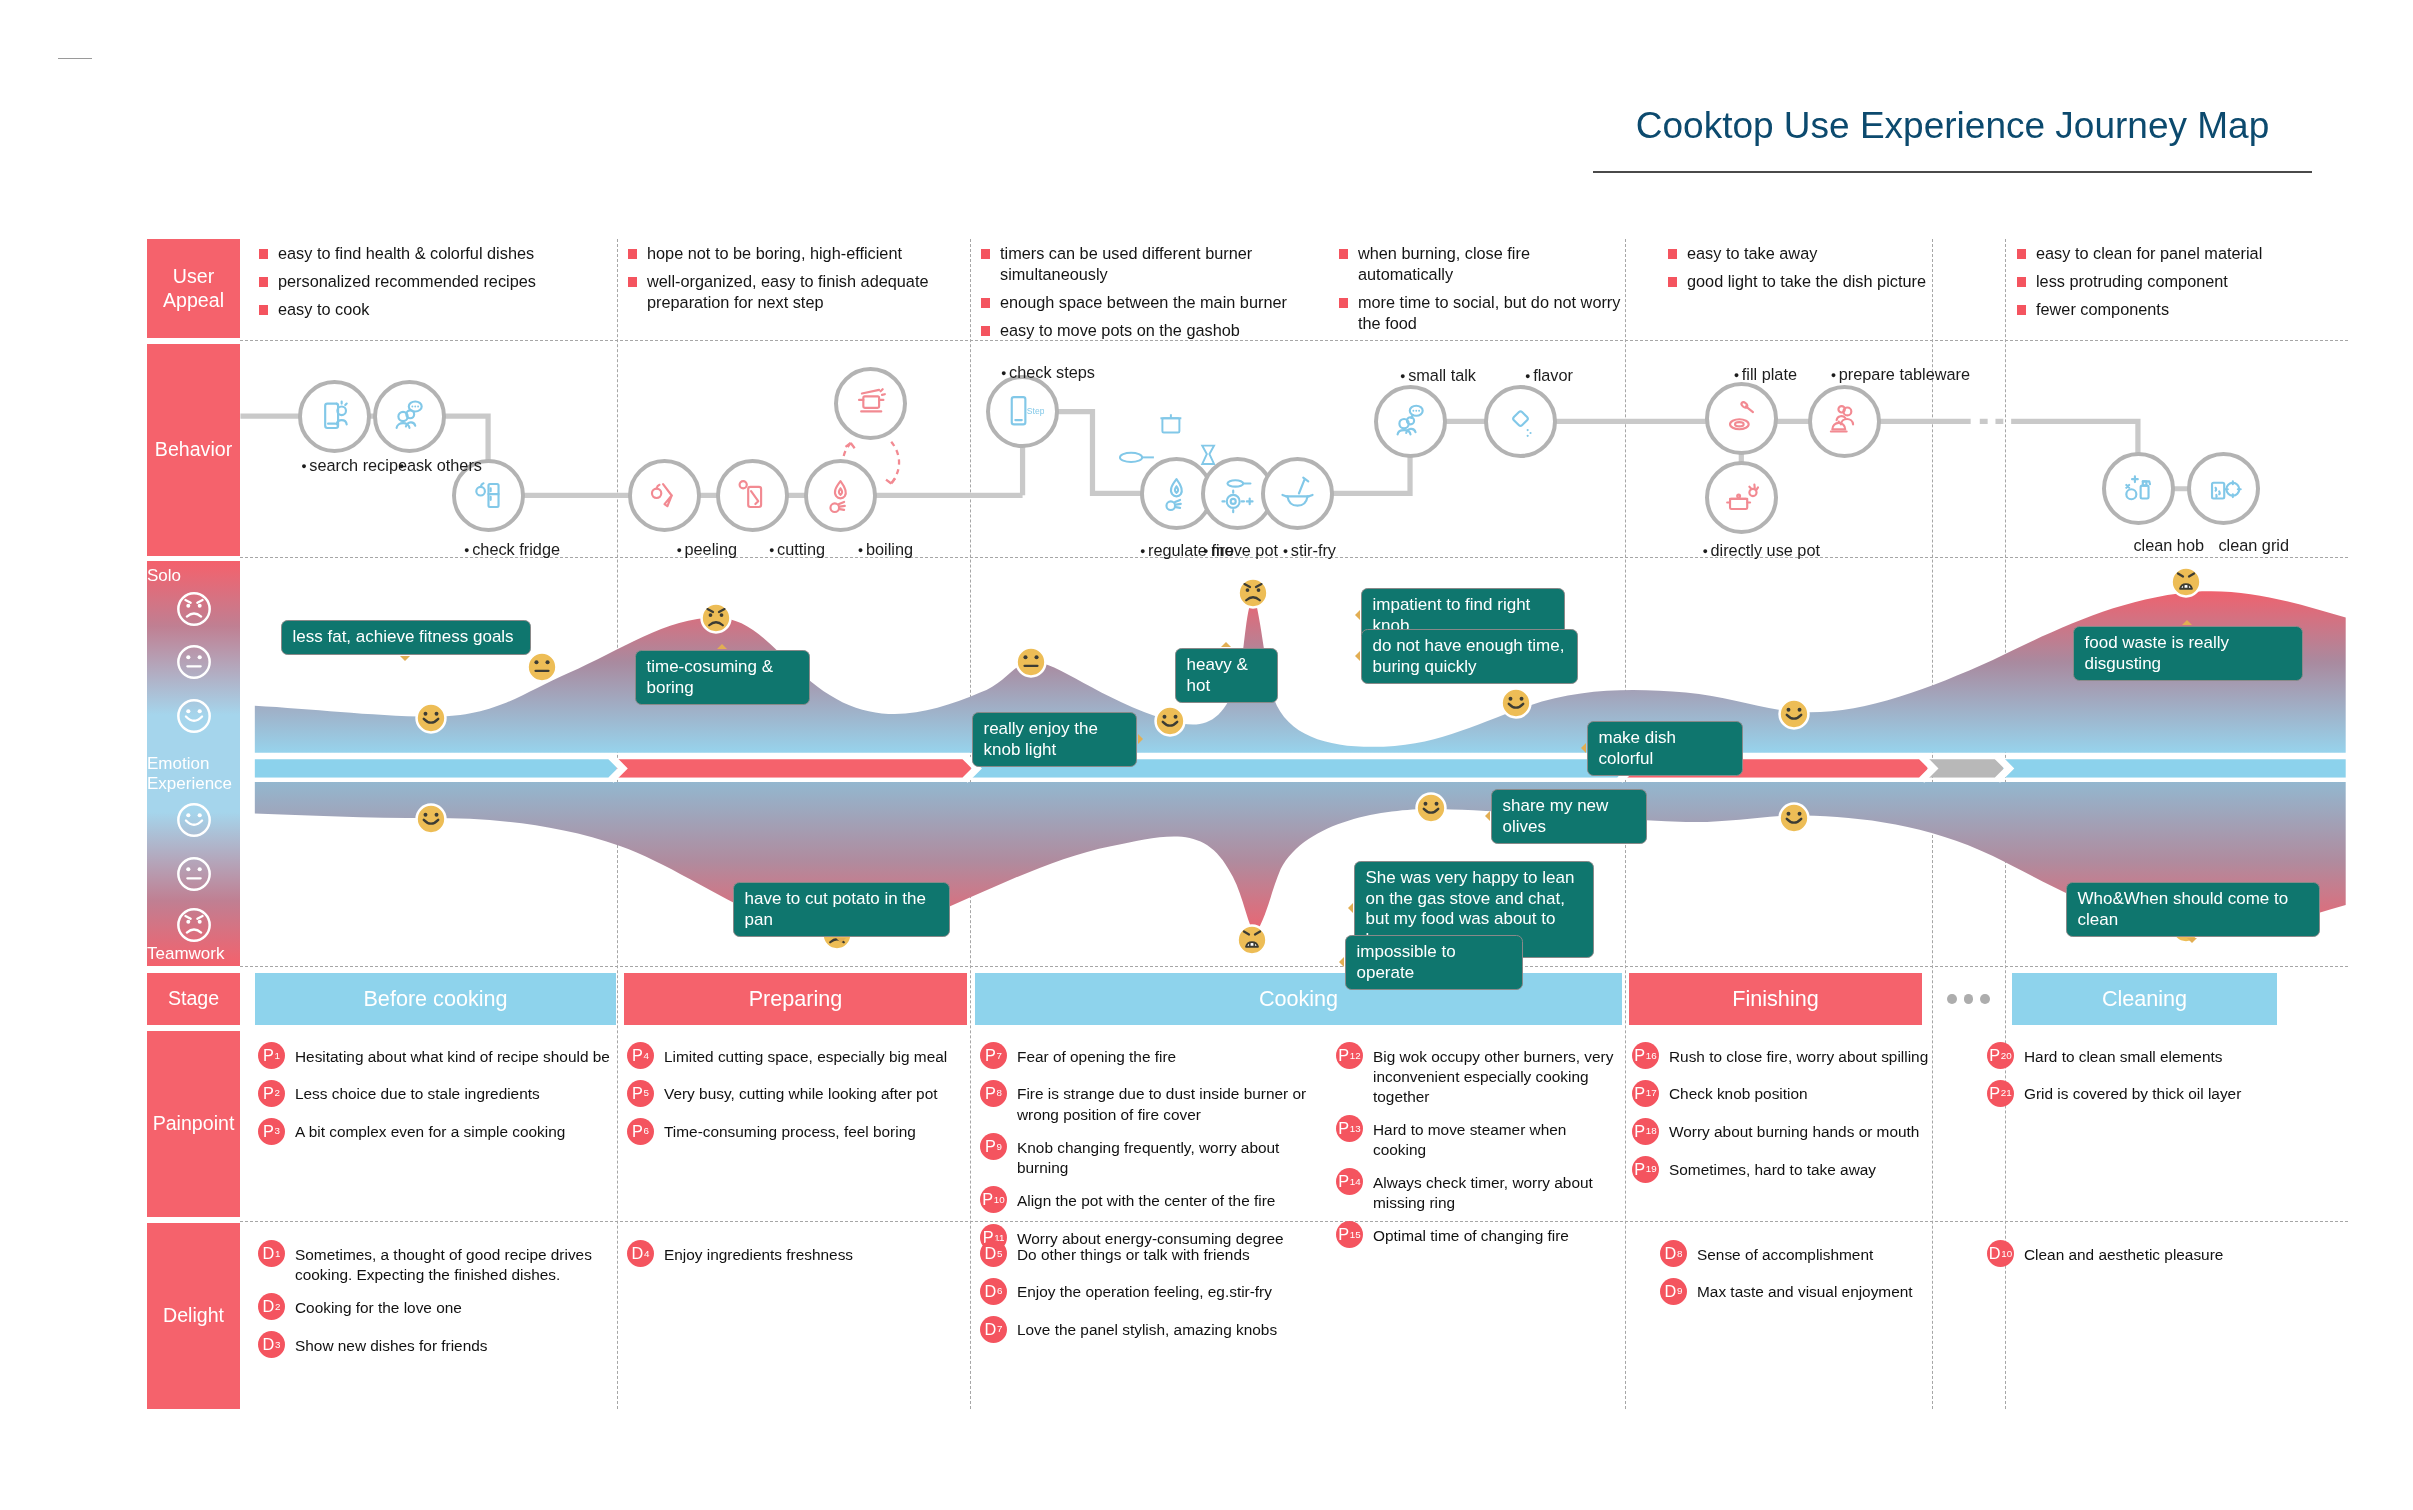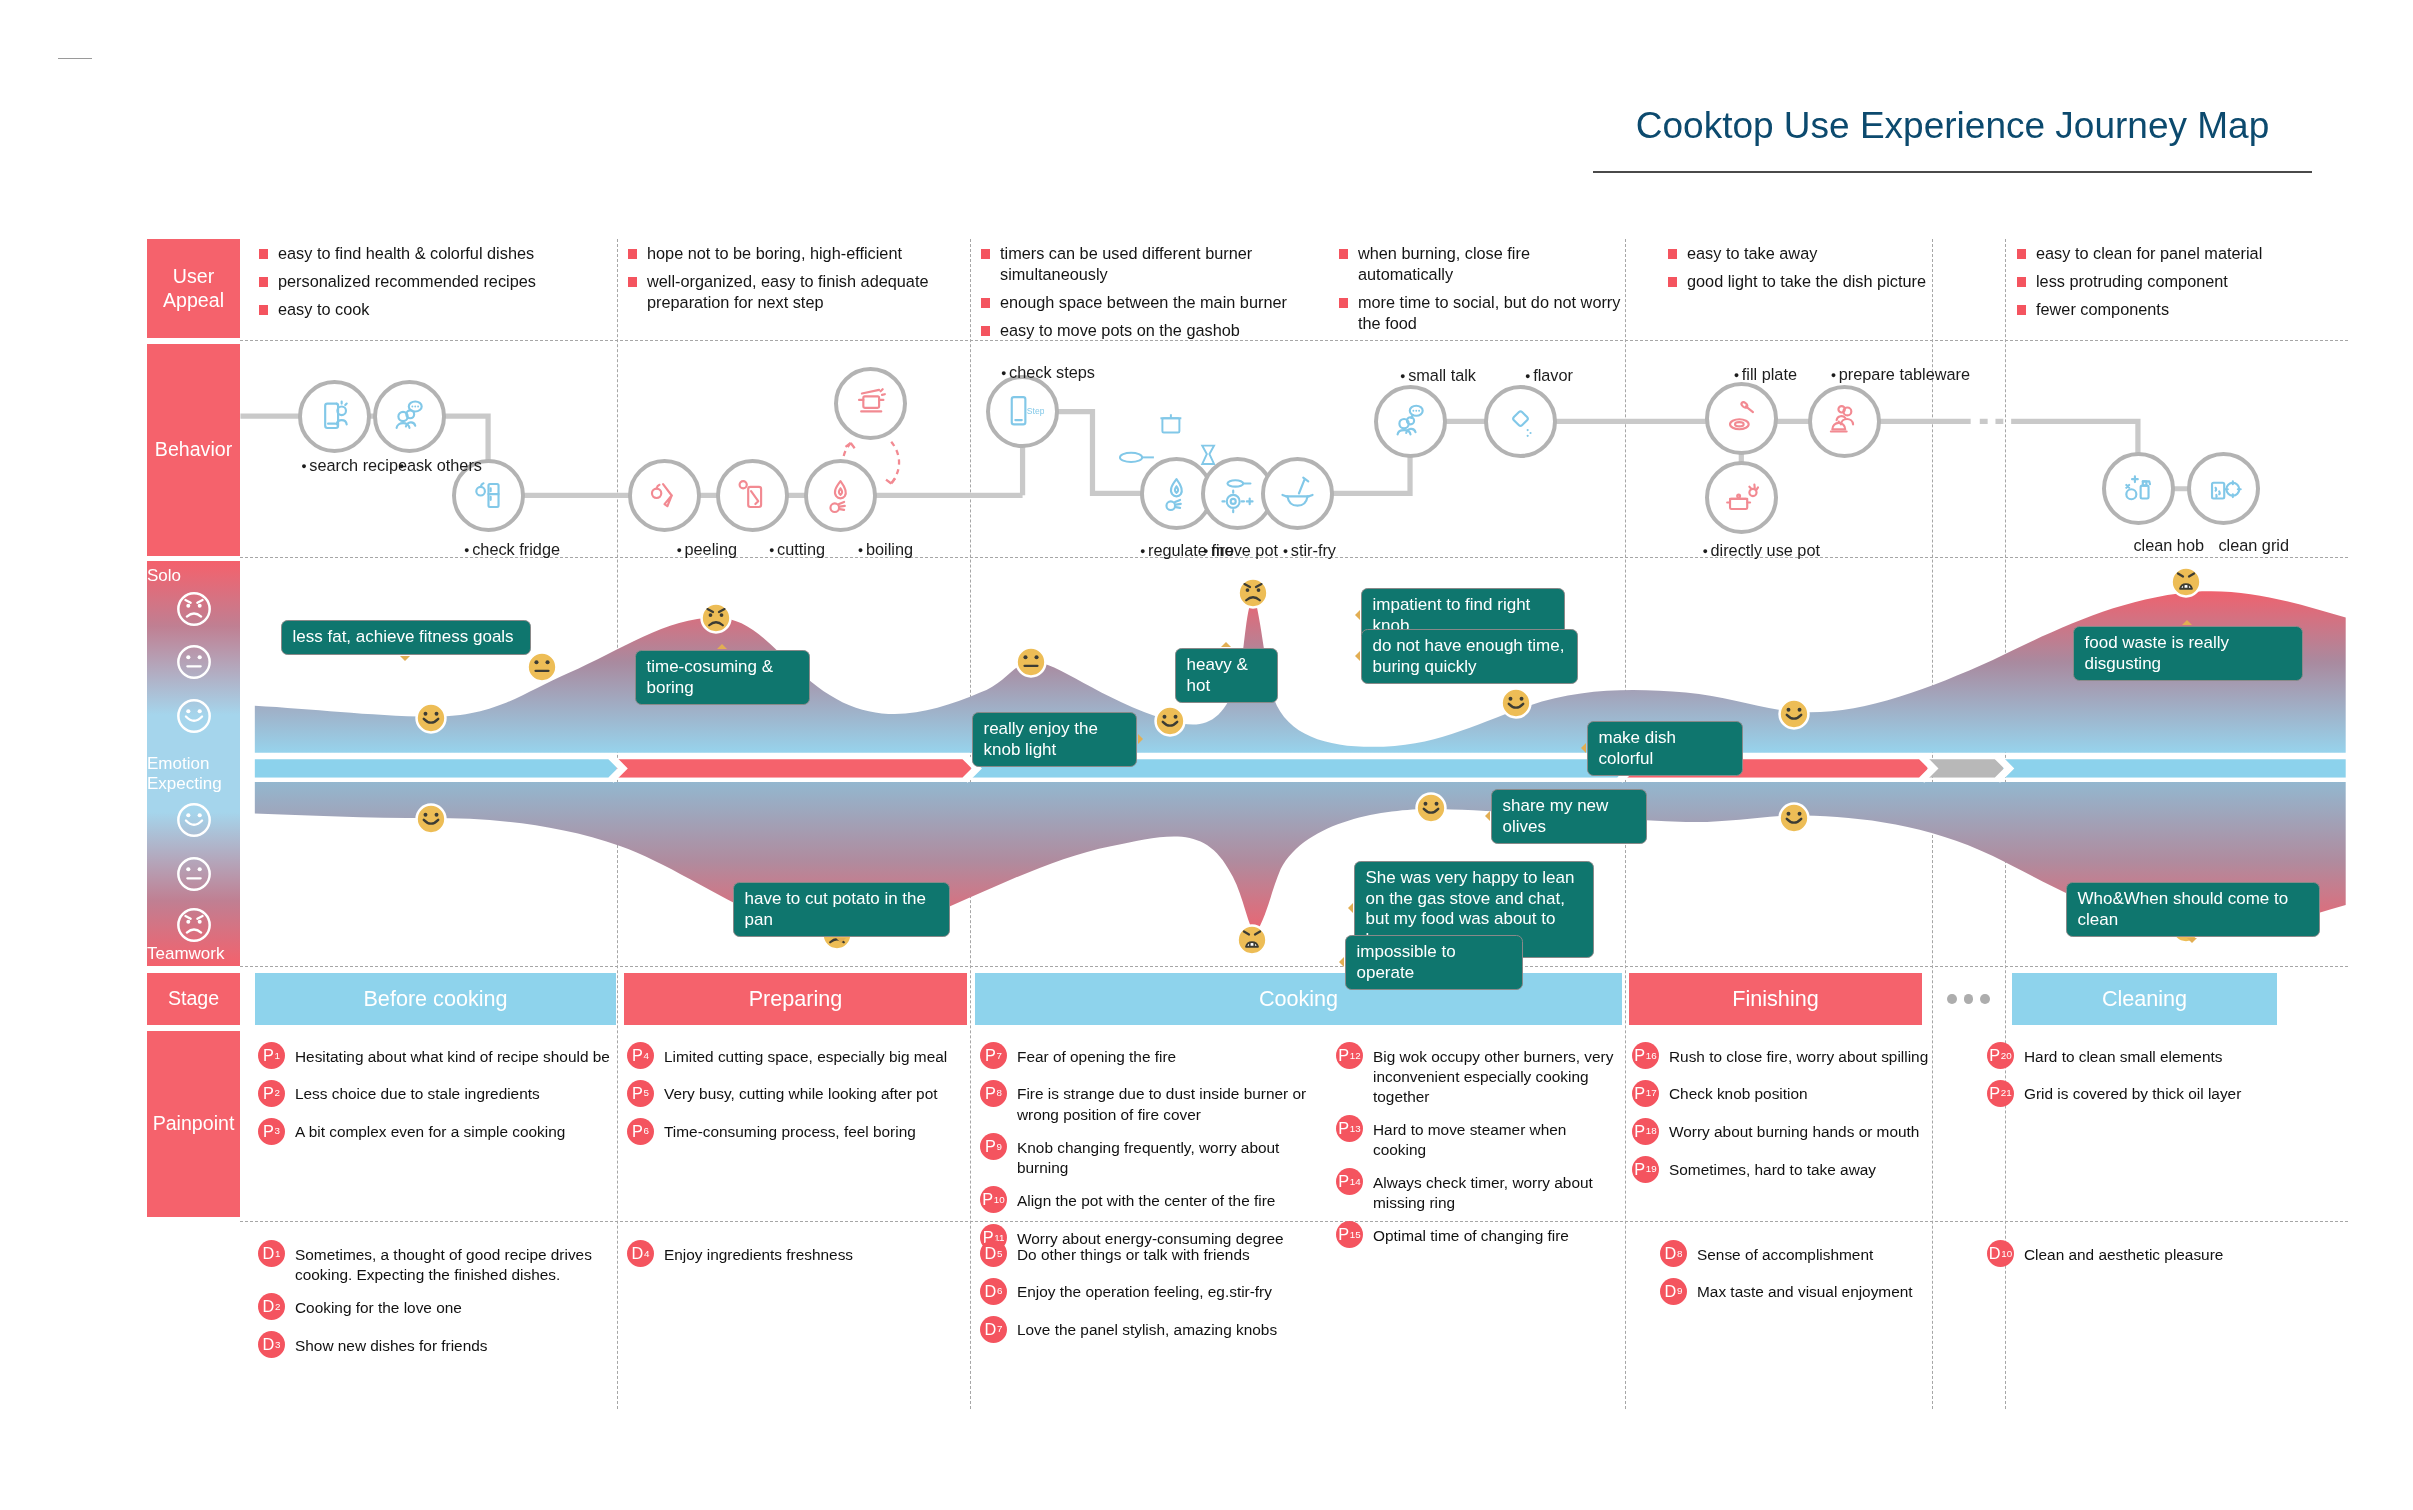--- a/index.html
+++ b/index.html
@@ -137,34 +137,37 @@
     </div>
   <div class="rlabel" style="top:344px;height:212px">
       <span>Behavior</span>
     </div>
   <div class="rlabel" style="top:973px;height:52px">
       <span>Stage</span>
     </div>
   <div class="rlabel" style="top:1031px;height:186px">
       <span>Painpoint</span>
     </div>
+  <div class="rlabel" style="top:1223px;height:186px">
+      <span>Delight</span>
+    </div>
 
   <div class="esidebar">
     <span class="etext" style="top:5.2px">Solo</span>
     <svg class="face" style="top:29px" viewBox="0 0 58 58" width="38" height="38">
         <use href="#wf-angry"></use>
       </svg>
     <svg class="face" style="top:82px" viewBox="0 0 58 58" width="38" height="38">
         <use href="#wf-neutral"></use>
       </svg>
     <svg class="face" style="top:136px" viewBox="0 0 58 58" width="38" height="38">
         <use href="#wf-happy"></use>
       </svg>
     <span class="etext" style="top:193px">Emotion</span>
-    <span class="etext" style="top:213px">Expecting</span>
+    <span class="etext" style="top:213px">Experience</span>
     <svg class="face" style="top:240px" viewBox="0 0 58 58" width="38" height="38">
         <use href="#wf-happy"></use>
       </svg>
     <svg class="face" style="top:294px" viewBox="0 0 58 58" width="38" height="38">
         <use href="#wf-neutral"></use>
       </svg>
     <svg class="face" style="top:345px" viewBox="0 0 58 58" width="38" height="38">
         <use href="#wf-angry"></use>
       </svg>
     <span class="etext" style="top:383px">Teamwork</span>

